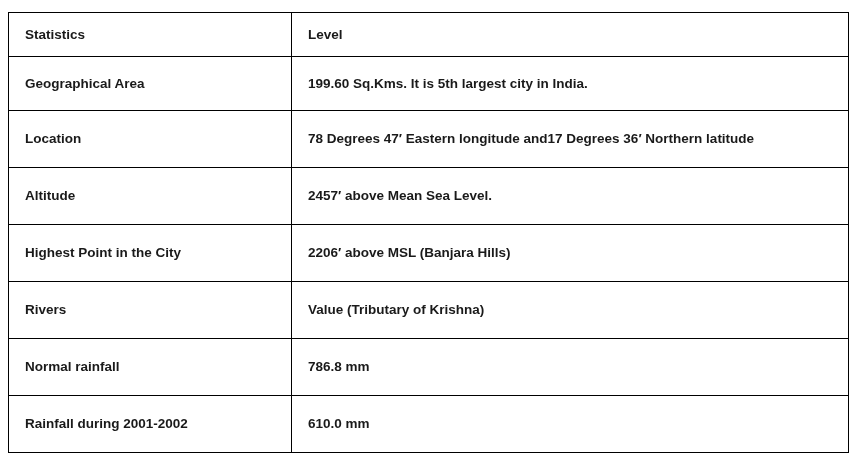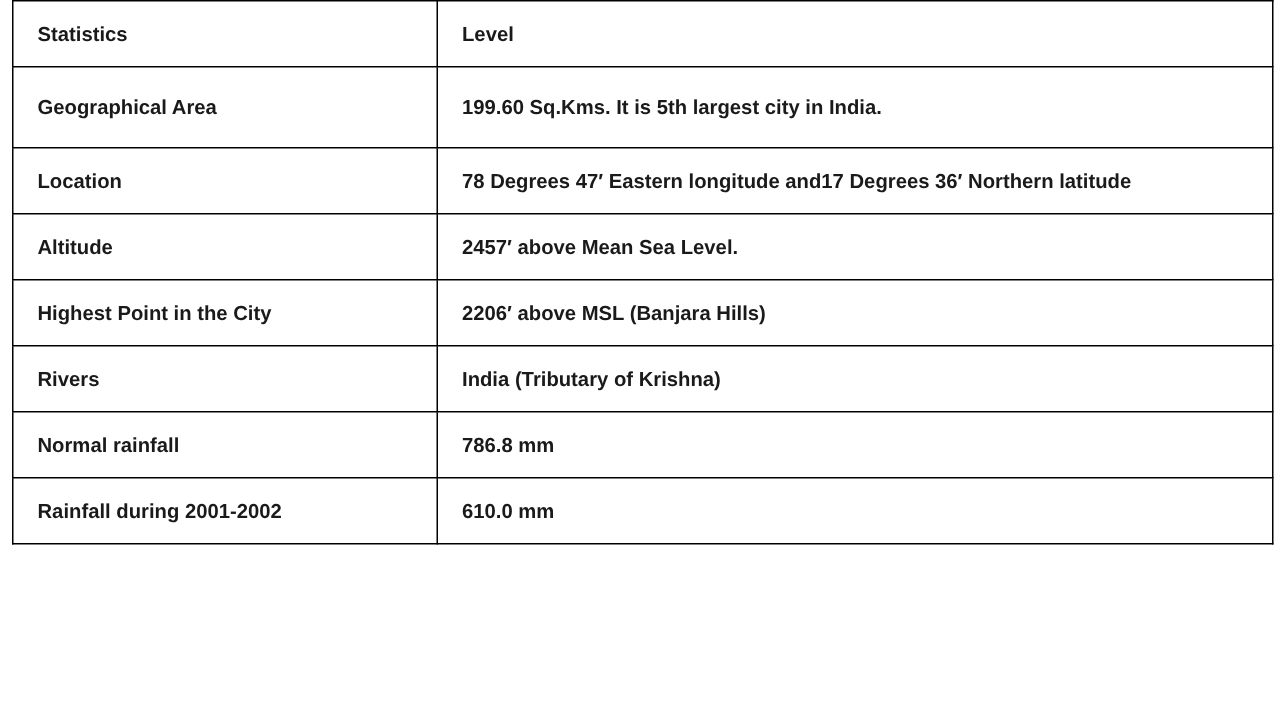--- a/index.html
+++ b/index.html
@@ -17,35 +17,35 @@
   .page {
     position: relative;
     width: 858px;
     height: 476px;
     background: #ffffff;
     box-sizing: border-box;
   }
   table.stats-table {
     border-collapse: collapse;
     width: 840px;
-    margin: 0 0 0 8px;
+    margin: 12px 0 0 8px;
     table-layout: fixed;
   }
   table.stats-table col.col-stat { width: 283px; }
   table.stats-table col.col-val  { width: 557px; }
 
   table.stats-table th,
   table.stats-table td {
     border: 1px solid #000000;
     padding: 0 0 0 16px;
     text-align: left;
     vertical-align: middle;
     font-size: 13.5px;
     line-height: 1.3;
-    height: 44px;
+    height: 57px;
     box-sizing: border-box;
     background: #ffffff;
   }
   table.stats-table thead th {
     font-weight: bold;
     height: 44px;
     font-size: 13.5px;
   }
   table.stats-table tbody td {
     font-weight: bold;
@@ -81,21 +81,21 @@
       <tr>
         <td>Altitude</td>
         <td>2457′ above Mean Sea Level.</td>
       </tr>
       <tr>
         <td>Highest Point in the City</td>
         <td>2206′ above MSL (Banjara Hills)</td>
       </tr>
       <tr>
         <td>Rivers</td>
-        <td>India (Tributary of Krishna)</td>
+        <td>Value (Tributary of Krishna)</td>
       </tr>
       <tr>
         <td>Normal rainfall</td>
         <td>786.8 mm</td>
       </tr>
       <tr>
         <td>Rainfall during 2001-2002</td>
         <td>610.0 mm</td>
       </tr>
     </tbody>

